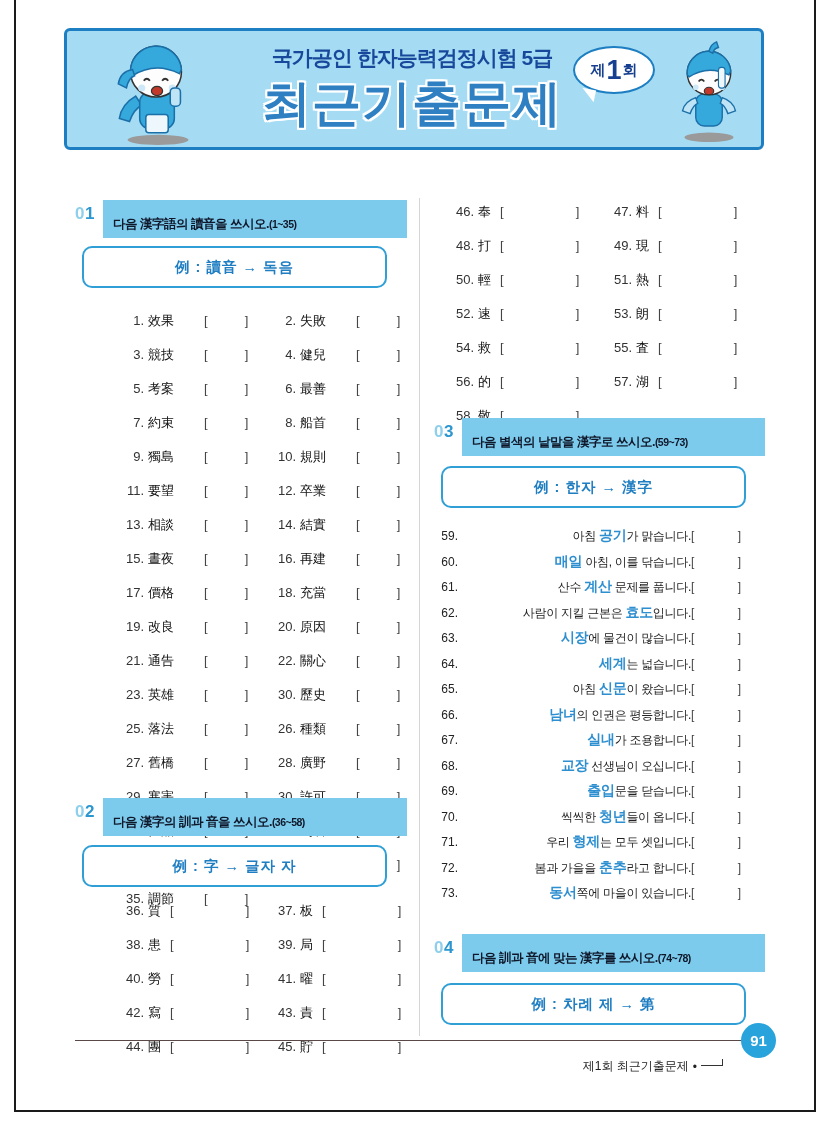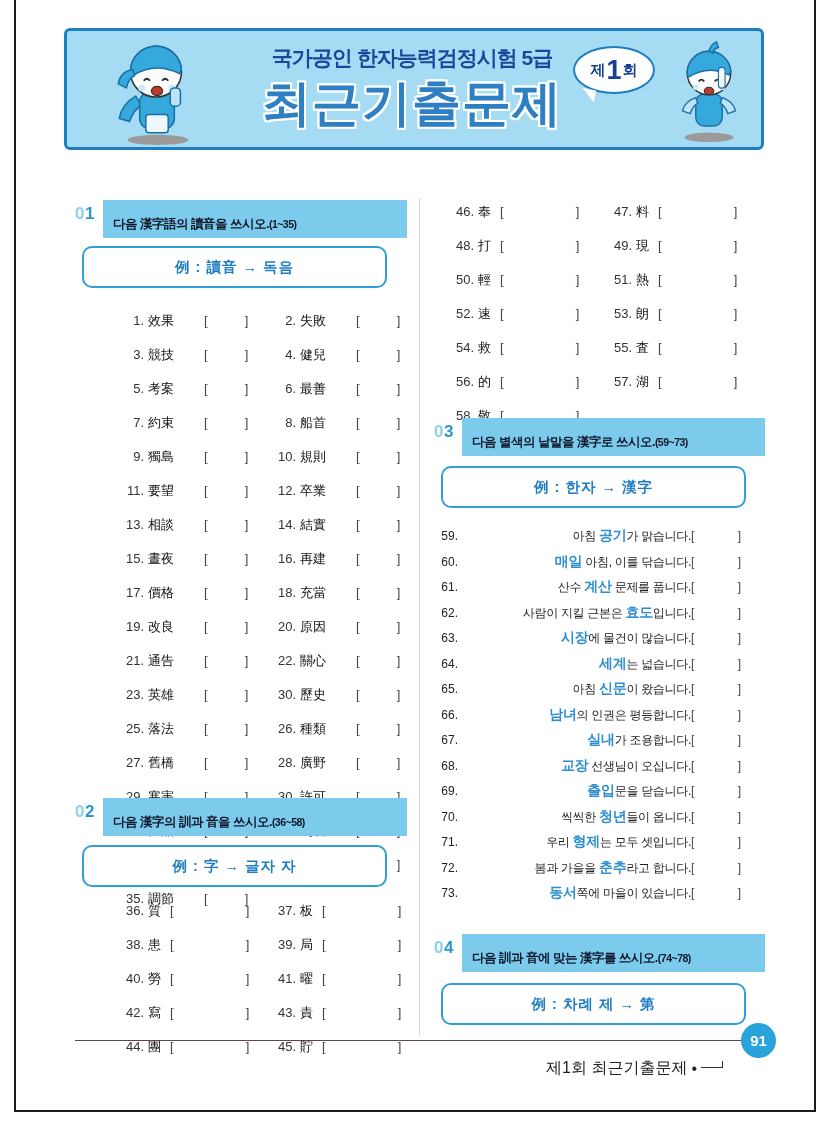--- a/index.html
+++ b/index.html
@@ -67,21 +67,21 @@
   .q3-num { width:24px; flex:0 0 auto; }
   .q3-text { flex:1; letter-spacing:-0.3px; }
   .q3-text .hl { color:#2e8fd0; font-weight:bold; font-size:14px; }
   .q3-br { flex:0 0 auto; width:50px; display:flex; justify-content:space-between; margin-right:22px; color:#444; }
 
   
   .footer-rule { position:absolute; left:75px; top:1040px; width:668px; border-top:1.5px solid #5a4848; }
   .page-badge { position:absolute; left:741px; top:1023px; width:35px; height:35px; border-radius:50%;
     background:#29a3dc; color:#fff; font-weight:bold; font-size:15px;
     display:flex; align-items:center; justify-content:center; }
-  .footer-note { position:absolute; top:1058px; right:105px; font-size:16px; color:#222;
+  .footer-note { position:absolute; top:1058px; right:105px; font-size:12px; color:#222;
     display:flex; align-items:center; }
   .footer-note .connector { display:inline-block; width:22px; height:7px; margin-left:4px;
     border-bottom:1.2px solid #333; border-right:1.2px solid #333; transform:translateY(-4px); }
 </style>
 </head>
 <body>
 
 <div class="screen">
   <div class="page-border"></div>
 

